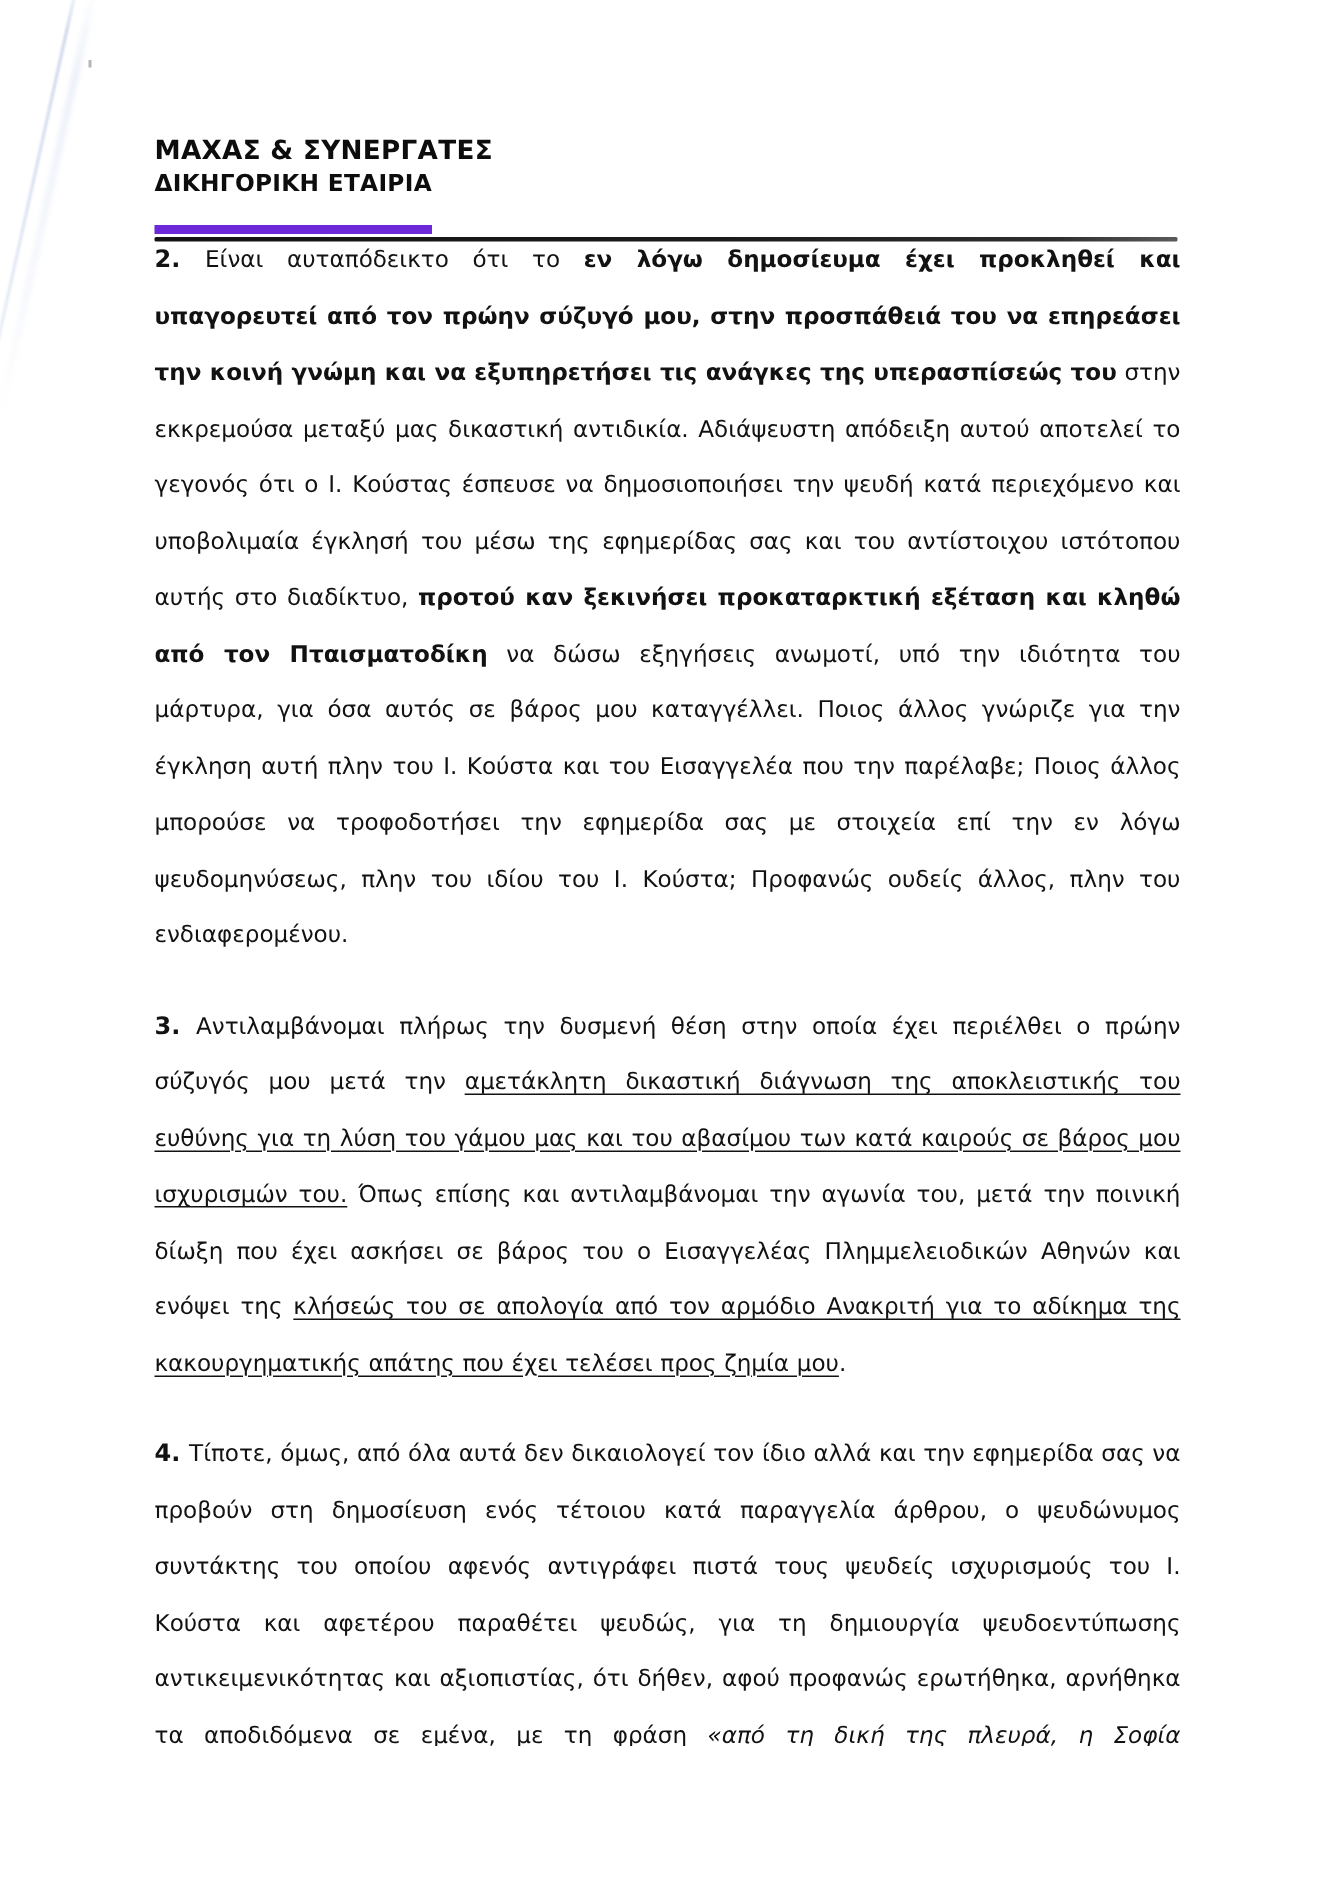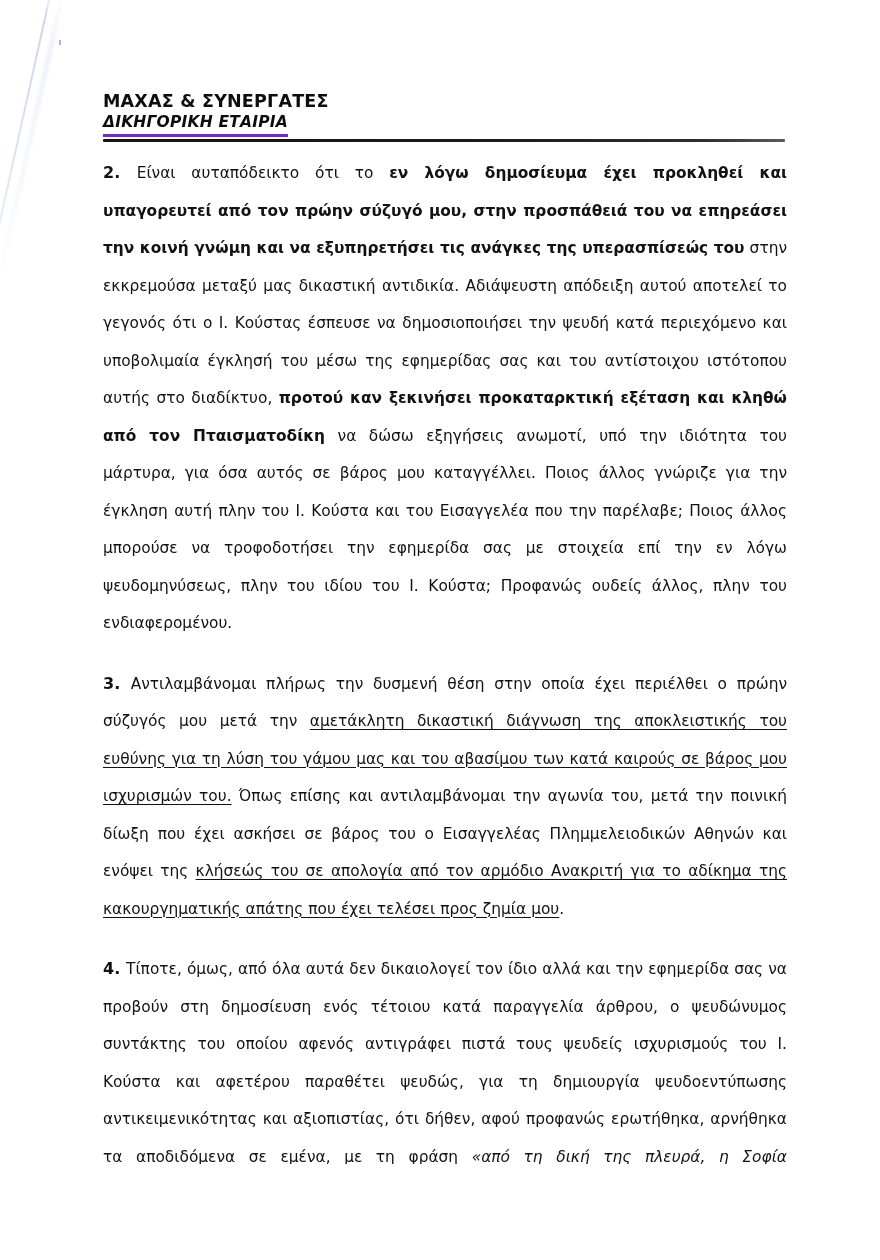--- a/index.html
+++ b/index.html
@@ -80,23 +80,22 @@
     white-space: nowrap;
   }
   .firm-type {
     font-size: 15.5px;
     font-weight: 700;
     letter-spacing: 0.2px;
     line-height: 1.3;
     color: #0d0d0d;
     white-space: nowrap;
     display: inline-block;
-    border-bottom: 3px solid #6d28d9;
-    padding-bottom: 1px;
-    font-style: italic;
+    border-bottom: 6px solid #6d28d9;
+    padding-bottom: 17px;
   }
   .header-rule {
     margin-top: 2px;
     width: 682px;
     height: 3px;
     background: linear-gradient(to right, #141414 0%, #1a1a1a 55%, #2e2e2e 88%, #5a5a5a 100%);
     border-radius: 1px;
   }
 
   

